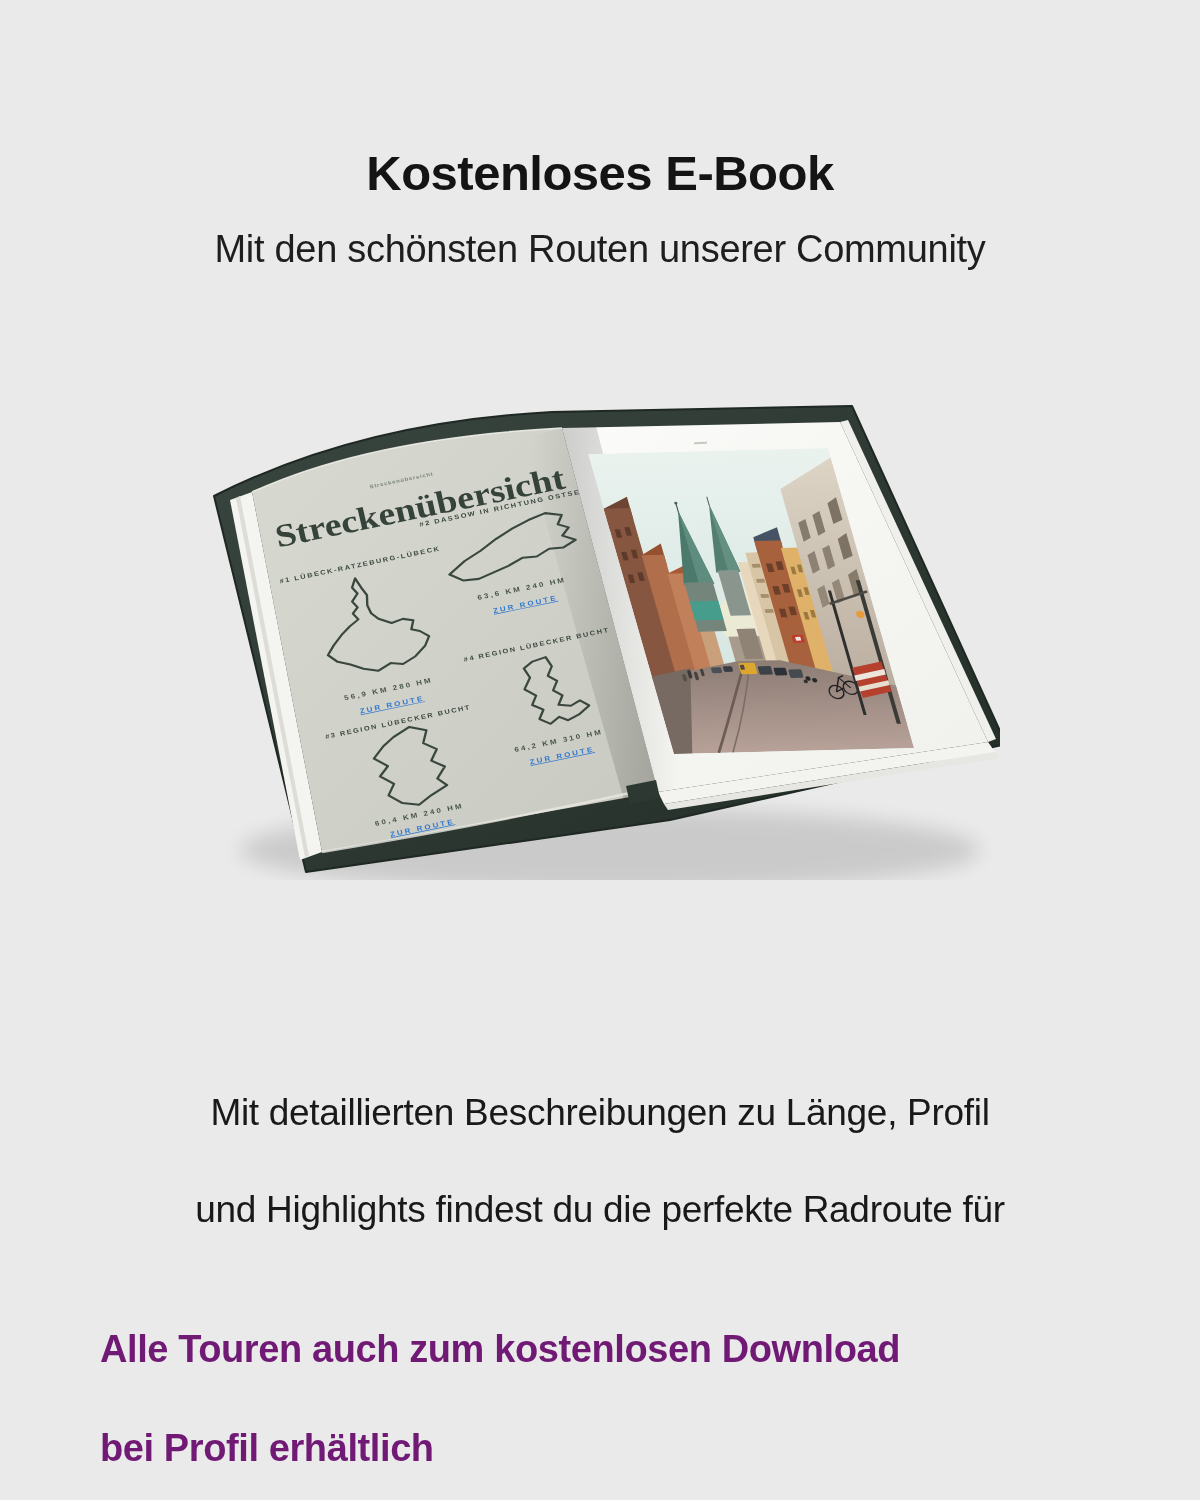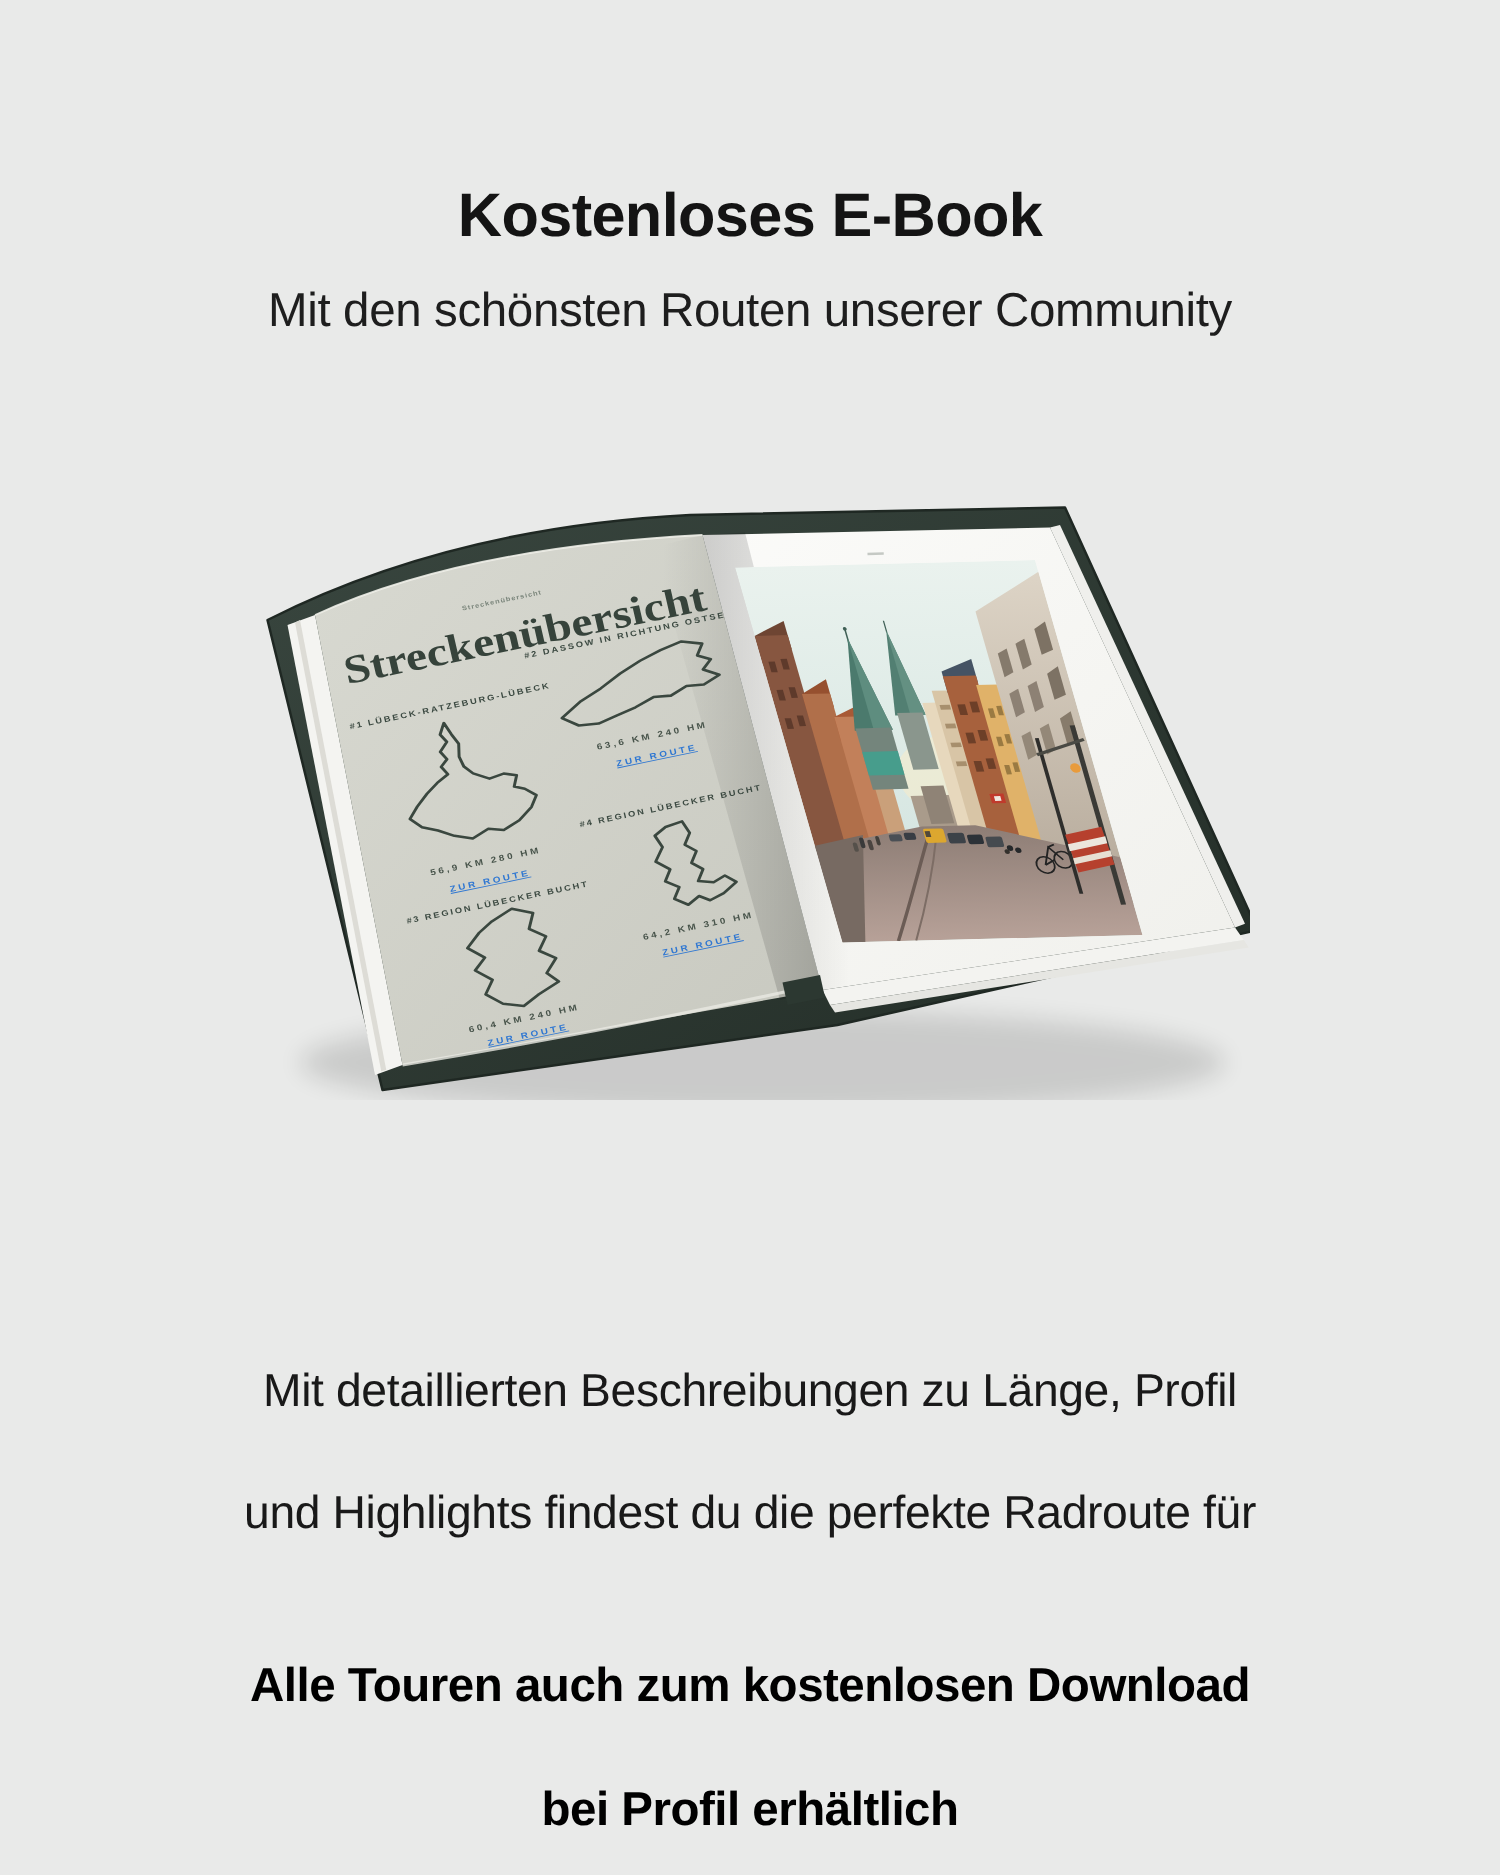--- a/index.html
+++ b/index.html
@@ -23,22 +23,22 @@
   .book-wrap{
     position:absolute;left:200px;top:400px;width:800px;height:480px;
   }
   .body-text{
     position:absolute;top:1044px;left:100px;width:1000px;
     text-align:center;font-size:37px;line-height:57px;
     font-weight:400;color:#191919;letter-spacing:-0.3px;
   }
   .cta-text{
     position:absolute;top:1280px;left:100px;width:1000px;
-    text-align:center;font-size:38px;line-height:59px;
-    font-weight:700;color:#000000;letter-spacing:-0.4px;
+    text-align:left;font-size:38px;line-height:59px;
+    font-weight:700;color:#701a75;letter-spacing:-0.4px;
   }
   .line{display:block;margin-top:40px;}
   svg text{font-family:"Liberation Sans","DejaVu Sans",sans-serif;}
   .lp-title{font-family:"Liberation Serif","DejaVu Serif",serif;font-weight:700;}
   .lp-runhead{font-size:6px;letter-spacing:0.8px;font-weight:700;fill:#7a857b;}
   .lp-label{font-size:7.5px;letter-spacing:1.6px;font-weight:700;fill:#3c4a42;}
   .lp-stats{font-size:8px;letter-spacing:2.2px;font-weight:700;fill:#48544b;}
   .lp-link{font-size:8px;letter-spacing:2.2px;font-weight:700;fill:#2f77d2;text-decoration:underline;cursor:pointer;}
   .route-shape{fill:none;stroke:#3a473f;stroke-width:2.4;stroke-linejoin:round;stroke-linecap:round;}
 </style>

